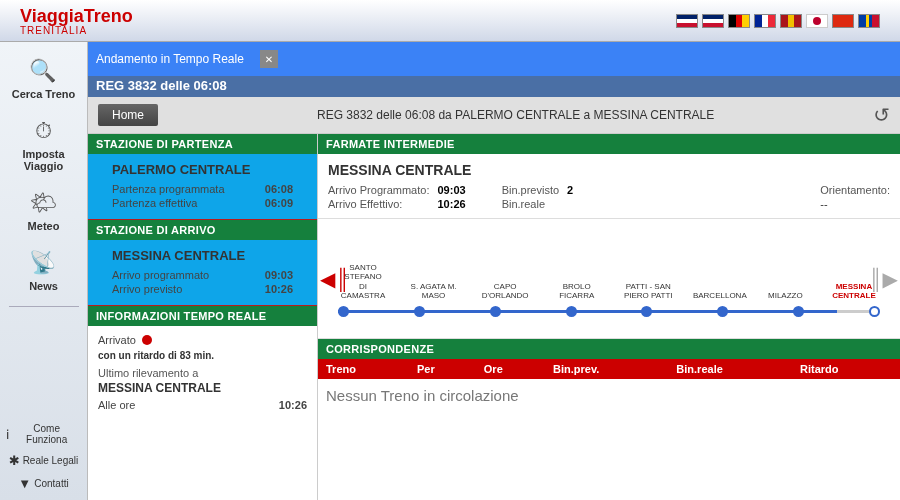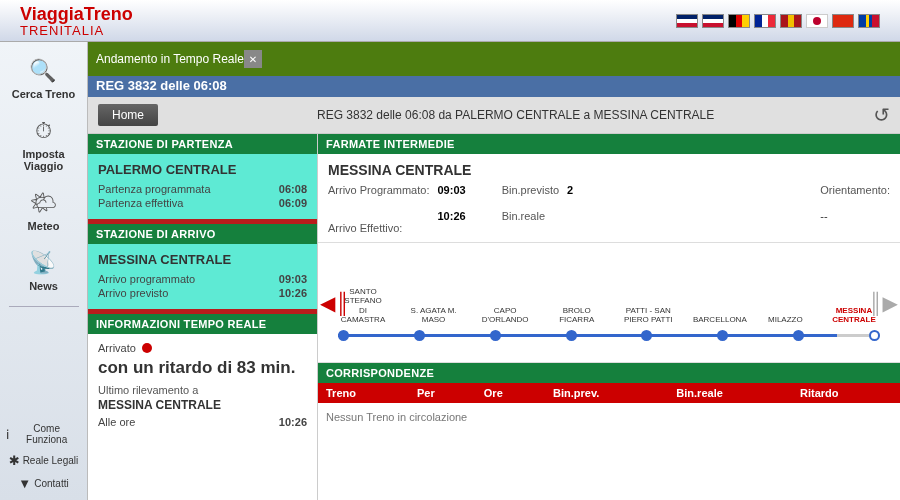--- a/index.html
+++ b/index.html
@@ -11,21 +11,21 @@
       height: 42px;
       display: flex;
       align-items: center;
       justify-content: space-between;
       padding: 0 20px;
       border-bottom: 1px solid #aaa;
     }
     #logo { display: flex; flex-direction: column; }
     #logo-main { font-size: 18px; font-weight: bold; color: #333; }
     #logo-main span { color: #c00; }
-    #logo-sub { font-size: 13px; color: #c00; letter-spacing: 1px; margin-top: -2px; }
+    #logo-sub { font-size: 10px; color: #c00; letter-spacing: 1px; margin-top: -2px; }
     #lang-flags { display: flex; gap: 4px; align-items: center; }
     .flag { width: 22px; height: 14px; border: 1px solid #888; cursor: pointer; display: inline-block; }
 
     
     #main-layout { display: flex; height: 458px; }
 
     
     #sidebar {
       width: 88px;
       background: linear-gradient(to bottom, #f0f4f8, #d8dfe8);
@@ -51,26 +51,26 @@
     .sidebar-label { font-size: 11px; color: #333; font-weight: bold; }
     .sidebar-divider { width: 70px; height: 1px; background: #aab; margin: 4px 0; }
     .sidebar-bottom { margin-top: auto; width: 100%; display: flex; flex-direction: column; align-items: center; padding-bottom: 6px; gap: 2px; }
     .sidebar-text-item { font-size: 10px; color: #333; cursor: pointer; padding: 3px 6px; text-align: center; display: flex; align-items: center; gap: 3px; }
 
     
     #content { flex: 1; overflow: hidden; }
 
     
     #train-tab {
-      background: #4d7c0f;
+      background: #3b82f6;
       display: flex;
       align-items: center;
       height: 34px;
       padding: 0 8px;
-      gap: 0;
+      gap: 16px;
       color: white;
       font-size: 12px;
     }
     #train-tab-close { background: #888; border: none; color: white; cursor: pointer; width: 18px; height: 18px; font-size: 11px; display: flex; align-items: center; justify-content: center; }
 
     
     #inner { background: #f0f0f0; padding: 0; height: calc(458px - 34px); overflow: hidden; }
 
     
     #top-bar {
@@ -102,30 +102,30 @@
     .section-header {
       background: #15803d;
       color: white;
       font-weight: bold;
       font-size: 11px;
       padding: 4px 8px;
       letter-spacing: 0.3px;
     }
 
     
-    .station-box { padding: 8px 10px; background: #5eead4; border-bottom: 5px solid #b91c1c; }
+    .station-box { padding: 8px 24px; background: #0ea5e9; border-bottom: 1px solid #b91c1c; }
     .station-name { font-size: 13px; font-weight: bold; color: #333; margin-bottom: 6px; }
     .station-row { display: flex; justify-content: space-between; font-size: 11px; color: #444; margin-bottom: 2px; }
     .station-row span:last-child { font-weight: bold; margin-left: 32px; }
 
     
     #info-tempo { padding: 8px 10px; background: white; flex: 1; }
     .arrivato-row { display: flex; align-items: center; gap: 6px; font-size: 11px; color: #444; margin-bottom: 4px; }
     .red-dot { width: 10px; height: 10px; background: #c00; border-radius: 50%; display: inline-block; }
-    .ritardo-text { font-size: 17px; font-weight: bold; color: #333; margin-bottom: 6px; }
+    .ritardo-text { font-size: 10px; font-weight: bold; color: #333; margin-bottom: 6px; }
     .ultimo-rilievo { font-size: 11px; color: #555; margin-bottom: 2px; }
     .ultimo-rilievo-station { font-size: 12px; font-weight: bold; color: #333; margin-bottom: 4px; }
     .alle-ore-row { display: flex; justify-content: space-between; font-size: 11px; color: #444; }
     .alle-ore-row span:last-child { font-weight: bold; }
 
     
     #farmate-box { padding: 8px 10px; background: white; border-bottom: 1px solid #ddd; }
     .dest-name { font-size: 14px; font-weight: bold; color: #333; margin-bottom: 6px; }
 
     
@@ -137,21 +137,21 @@
       height: 120px;
       overflow: hidden;
     }
     .route-arrow-left { position: absolute; left: 0; top: 10px; font-size: 20px; color: #c00; cursor: pointer; }
     .route-arrow-right { position: absolute; right: 0; top: 10px; font-size: 20px; color: #aaa; cursor: pointer; }
 
     
     #corr-section { flex: 1; background: white; }
     .corr-table { width: 100%; border-collapse: collapse; }
     .corr-table th { background: #c00; color: white; font-size: 11px; padding: 4px 8px; text-align: left; }
-    .no-train-msg { font-size: 11px; color: #777; padding: 8px; }
+    .no-train-msg { font-size: 15px; color: #777; padding: 8px; }
   </style>
 </head>
 <body>
 
 <div id="header">
   <div id="logo">
     <div id="logo-main">
       <span>Viaggia</span><span style="color:#c00">Treno</span>
     </div>
     <div id="logo-sub">TRENITALIA</div>
@@ -277,21 +277,21 @@
             <div class="dest-name">MESSINA CENTRALE</div>
             <div style="display:grid;grid-template-columns:auto auto 20px auto auto 1fr auto;gap:2px 8px;font-size:11px;align-items:center;">
               <span style="color:#555;">Arrivo Programmato:</span>
               <span style="font-weight:bold;">09:03</span>
               <span></span>
               <span style="color:#555;">Bin.previsto</span>
               <span style="font-weight:bold;">2</span>
               <span></span>
               <span style="color:#555;">Orientamento:</span>
 
-              <span style="color:#555;margin-top:24px;">Arrivo Effettivo:</span>
+              <span style="color:#555;">Arrivo Effettivo:</span>
               <span style="font-weight:bold;">10:26</span>
               <span></span>
               <span style="color:#555;">Bin.reale</span>
               <span style="font-weight:bold;"></span>
               <span></span>
               <span style="color:#333;">--</span>
             </div>
           </div>
 
           <div id="route-vis">

